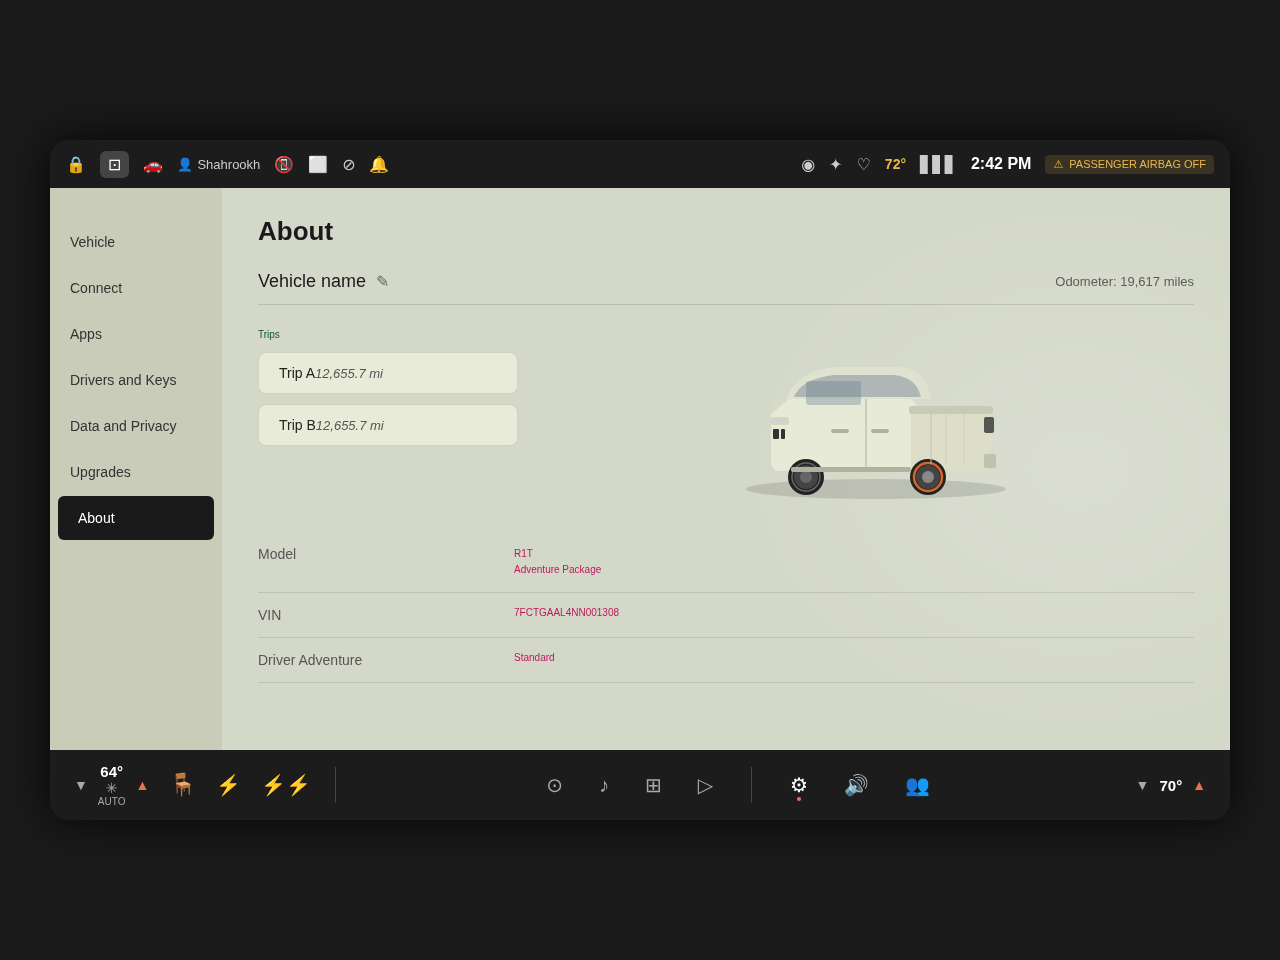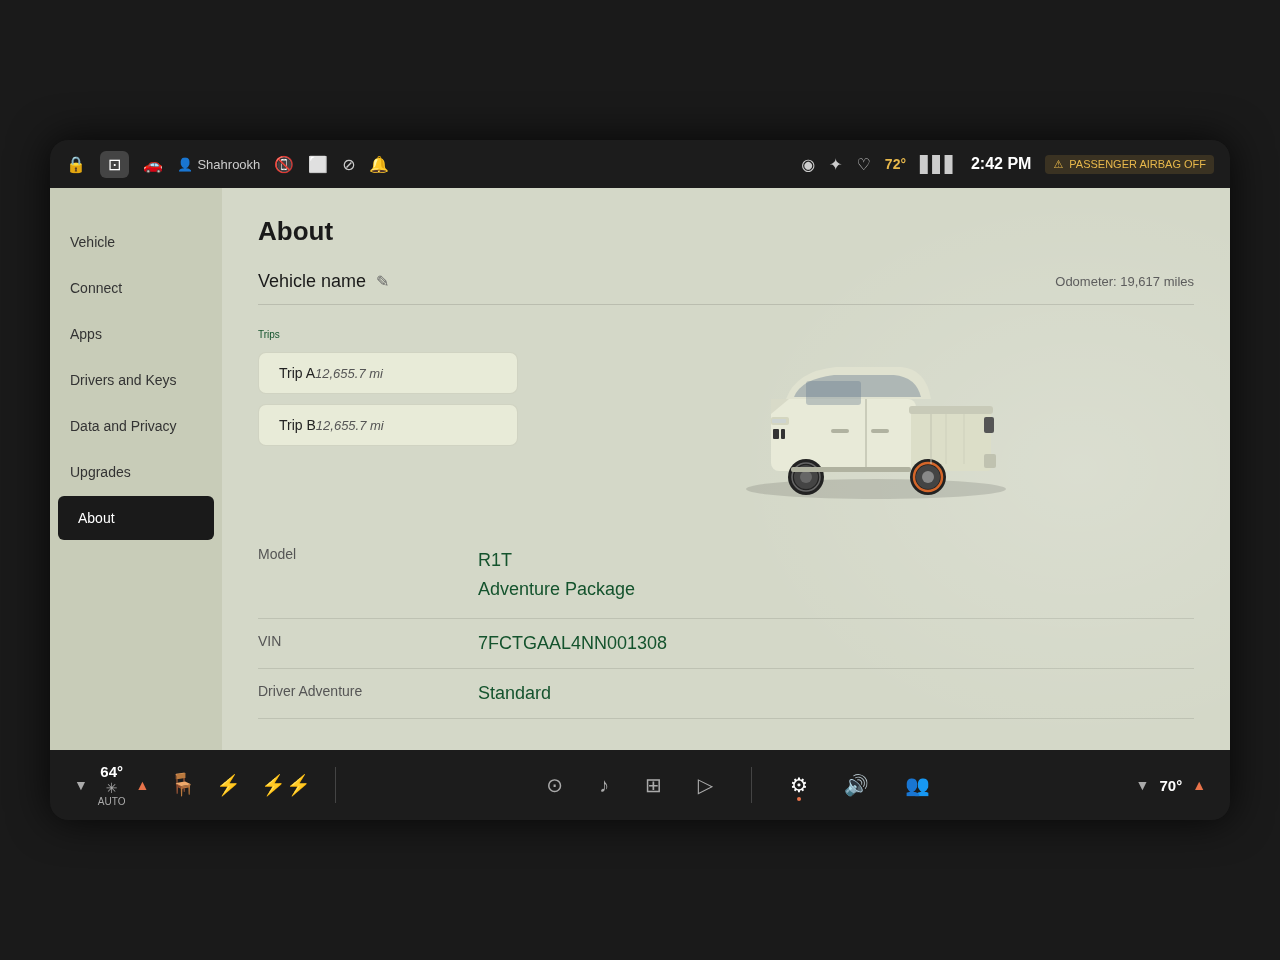--- a/index.html
+++ b/index.html
@@ -250,22 +250,23 @@
     }
 
     .info-row-label {
       width: 200px;
       font-size: 14px;
       color: #555;
       flex-shrink: 0;
     }
 
     .info-row-value {
-      font-size: 18px;
-      color: #14532d;
+      font-size: 10px;
+      color: #be185d;
+      margin-left: 36px;
     }
 
     .info-row-value.multiline {
       line-height: 1.6;
     }
 
     
     .bottom-bar {
       height: 70px;
       background: #1c1c1c;

